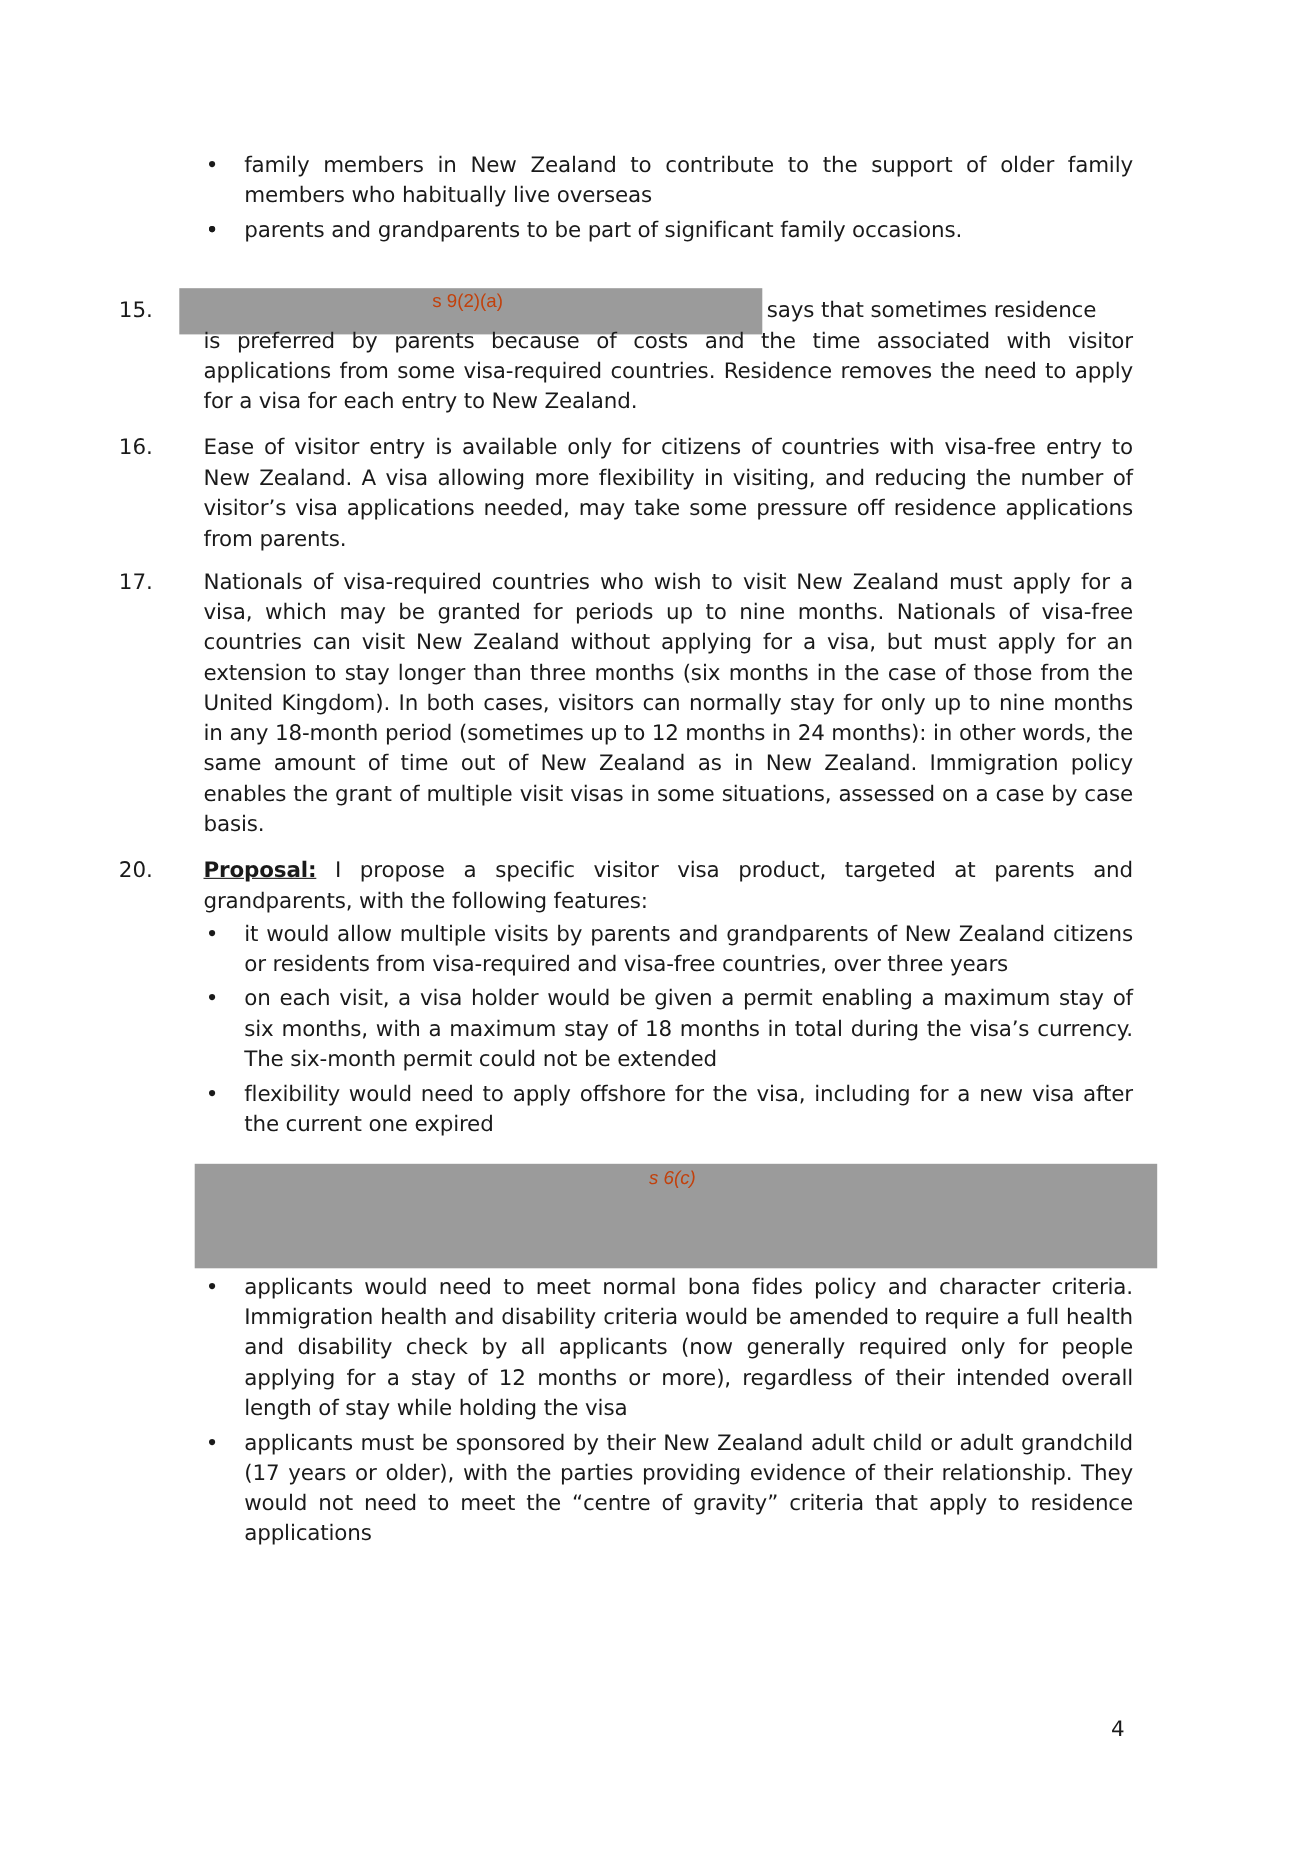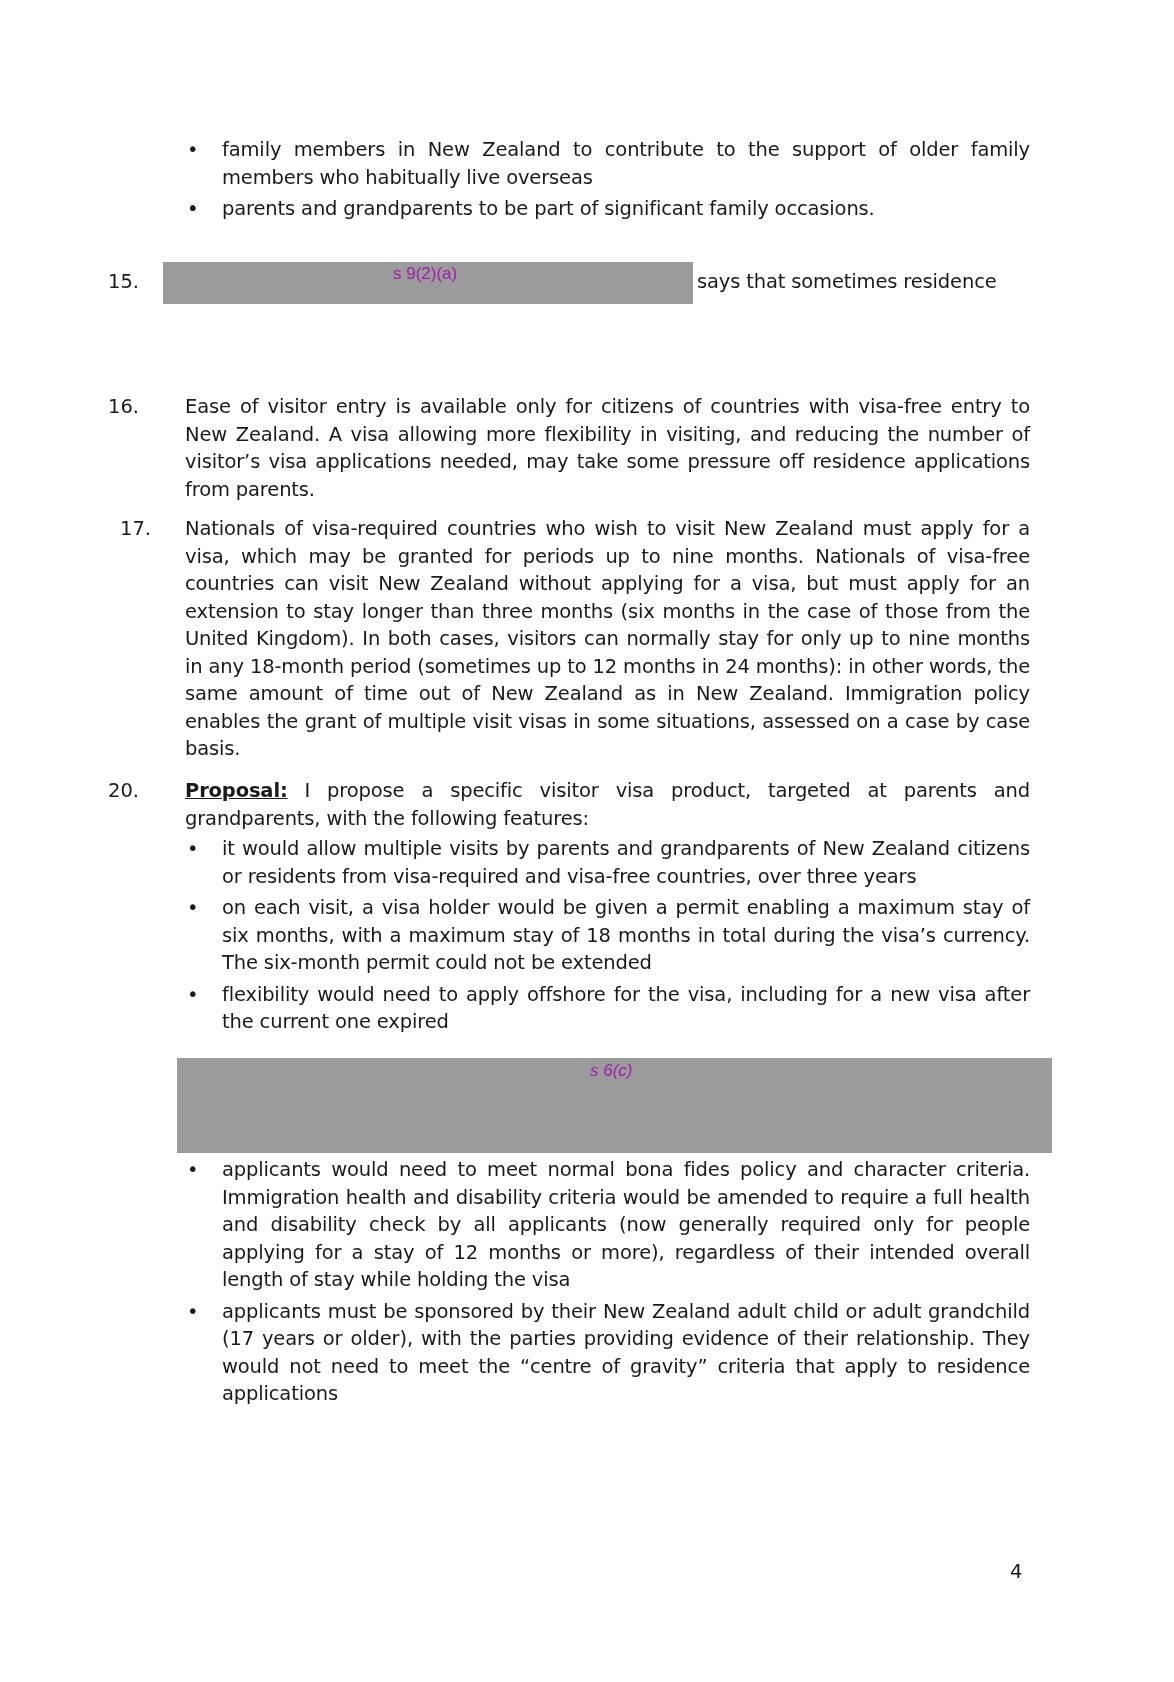--- a/index.html
+++ b/index.html
@@ -6,44 +6,45 @@
   body { width: 1174px; height: 1682px; position: relative; overflow: hidden;
          font-family: "DejaVu Sans", sans-serif; color: #1a1a1a; }
   .page { position: absolute; left: 0; top: 0; width: 1174px; height: 1682px; }
   .txt { font-size: 19.5px; line-height: 27.5px; letter-spacing: -0.15px; }
   .para { position: absolute; left: 185px; width: 845px; text-align: justify; }
   .num { position: absolute; left: 108px; font-size: 19.5px; line-height: 27.5px; }
   .bullets { position: absolute; left: 185px; width: 845px; margin: 0; padding: 0; list-style: none; }
   .bullets li { position: relative; padding-left: 37px; margin-bottom: 4px; text-align: justify; }
   .bullets li .dot { position: absolute; left: 2px; top: 0; }
   .redact { position: absolute; background: #9b9b9b; }
-  .redact-label { position: absolute; font-family: "Liberation Sans", sans-serif; font-size: 17px; color: #a21caf; }
+  .redact-label { position: absolute; font-family: "Liberation Sans", sans-serif; font-size: 17px; color: #c2410c; }
   .pgnum { position: absolute; left: 1010px; top: 1560px; font-size: 19.5px; }
   u b, b u { font-weight: bold; }
 </style>
 </head>
 <body>
 
 <div class="page">
 
   <ul class="bullets txt" style="top:136px;">
     <li><span class="dot">•</span><span>family members in New Zealand to contribute to the support of older family members who habitually live overseas</span></li>
     <li><span class="dot">•</span></li>
     <li><span class="dot">•</span><span>parents and grandparents to be part of significant family occasions.</span></li>
   </ul>
 
   <div class="num" style="top:268px;">15.</div>
   <div class="redact" style="left:163px; top:262px; width:530px; height:42px;"></div>
   <div class="redact-label" style="left:393px; top:264px;">s 9(2)(a)</div>
   <div class="para txt" style="top:268px; left:697px; width:333px; ">says that sometimes residence</div>
+  <div class="para txt" style="top:296px;">is preferred by parents because of costs and the time associated with visitor applications from some visa-required countries.  Residence removes the need to apply for a visa for each entry to New Zealand.</div>
 
   <div class="num" style="top:393px;">16.</div>
   <div class="para txt" style="top:393px;">Ease of visitor entry is available only for citizens of countries with visa-free entry to New Zealand.  A visa allowing more flexibility in visiting, and reducing the number of visitor’s visa applications needed, may take some pressure off residence applications from parents.</div>
 
-  <div class="num" style="top:515px;margin-left:12px;">17.</div>
+  <div class="num" style="top:515px;">17.</div>
   <div class="para txt" style="top:515px;">Nationals of visa-required countries who wish to visit New Zealand must apply for a visa, which may be granted for periods up to nine months.  Nationals of visa-free countries can visit New Zealand without applying for a visa, but must apply for an extension to stay longer than three months (six months in the case of those from the United Kingdom).  In both cases, visitors can normally stay for only up to nine months in any 18-month period (sometimes up to 12 months in 24 months): in other words, the same amount of time out of New Zealand as in New Zealand.  Immigration policy enables the grant of multiple visit visas in some situations, assessed on a case by case basis.</div>
 
   <div class="num" style="top:777px;">20.</div>
   <div class="para txt" style="top:777px;"><u><b>Proposal:</b></u><span> I propose a specific visitor visa product, targeted at parents and grandparents, with the following features:</span></div>
 
   <ul class="bullets txt" style="top:835px;">
     <li><span class="dot">•</span><span>it would allow multiple visits by parents and grandparents of New Zealand citizens or residents from visa-required and visa-free countries, over three years</span></li>
     <li><span class="dot">•</span><span>on each visit, a visa holder would be given a permit enabling a maximum stay of six months, with a maximum stay of 18 months in total during the visa’s currency.  The six-month permit could not be extended</span></li>
     <li><span class="dot">•</span><span>flexibility would need to apply offshore for the visa, including for a new visa after the current one expired</span></li>
   </ul>

